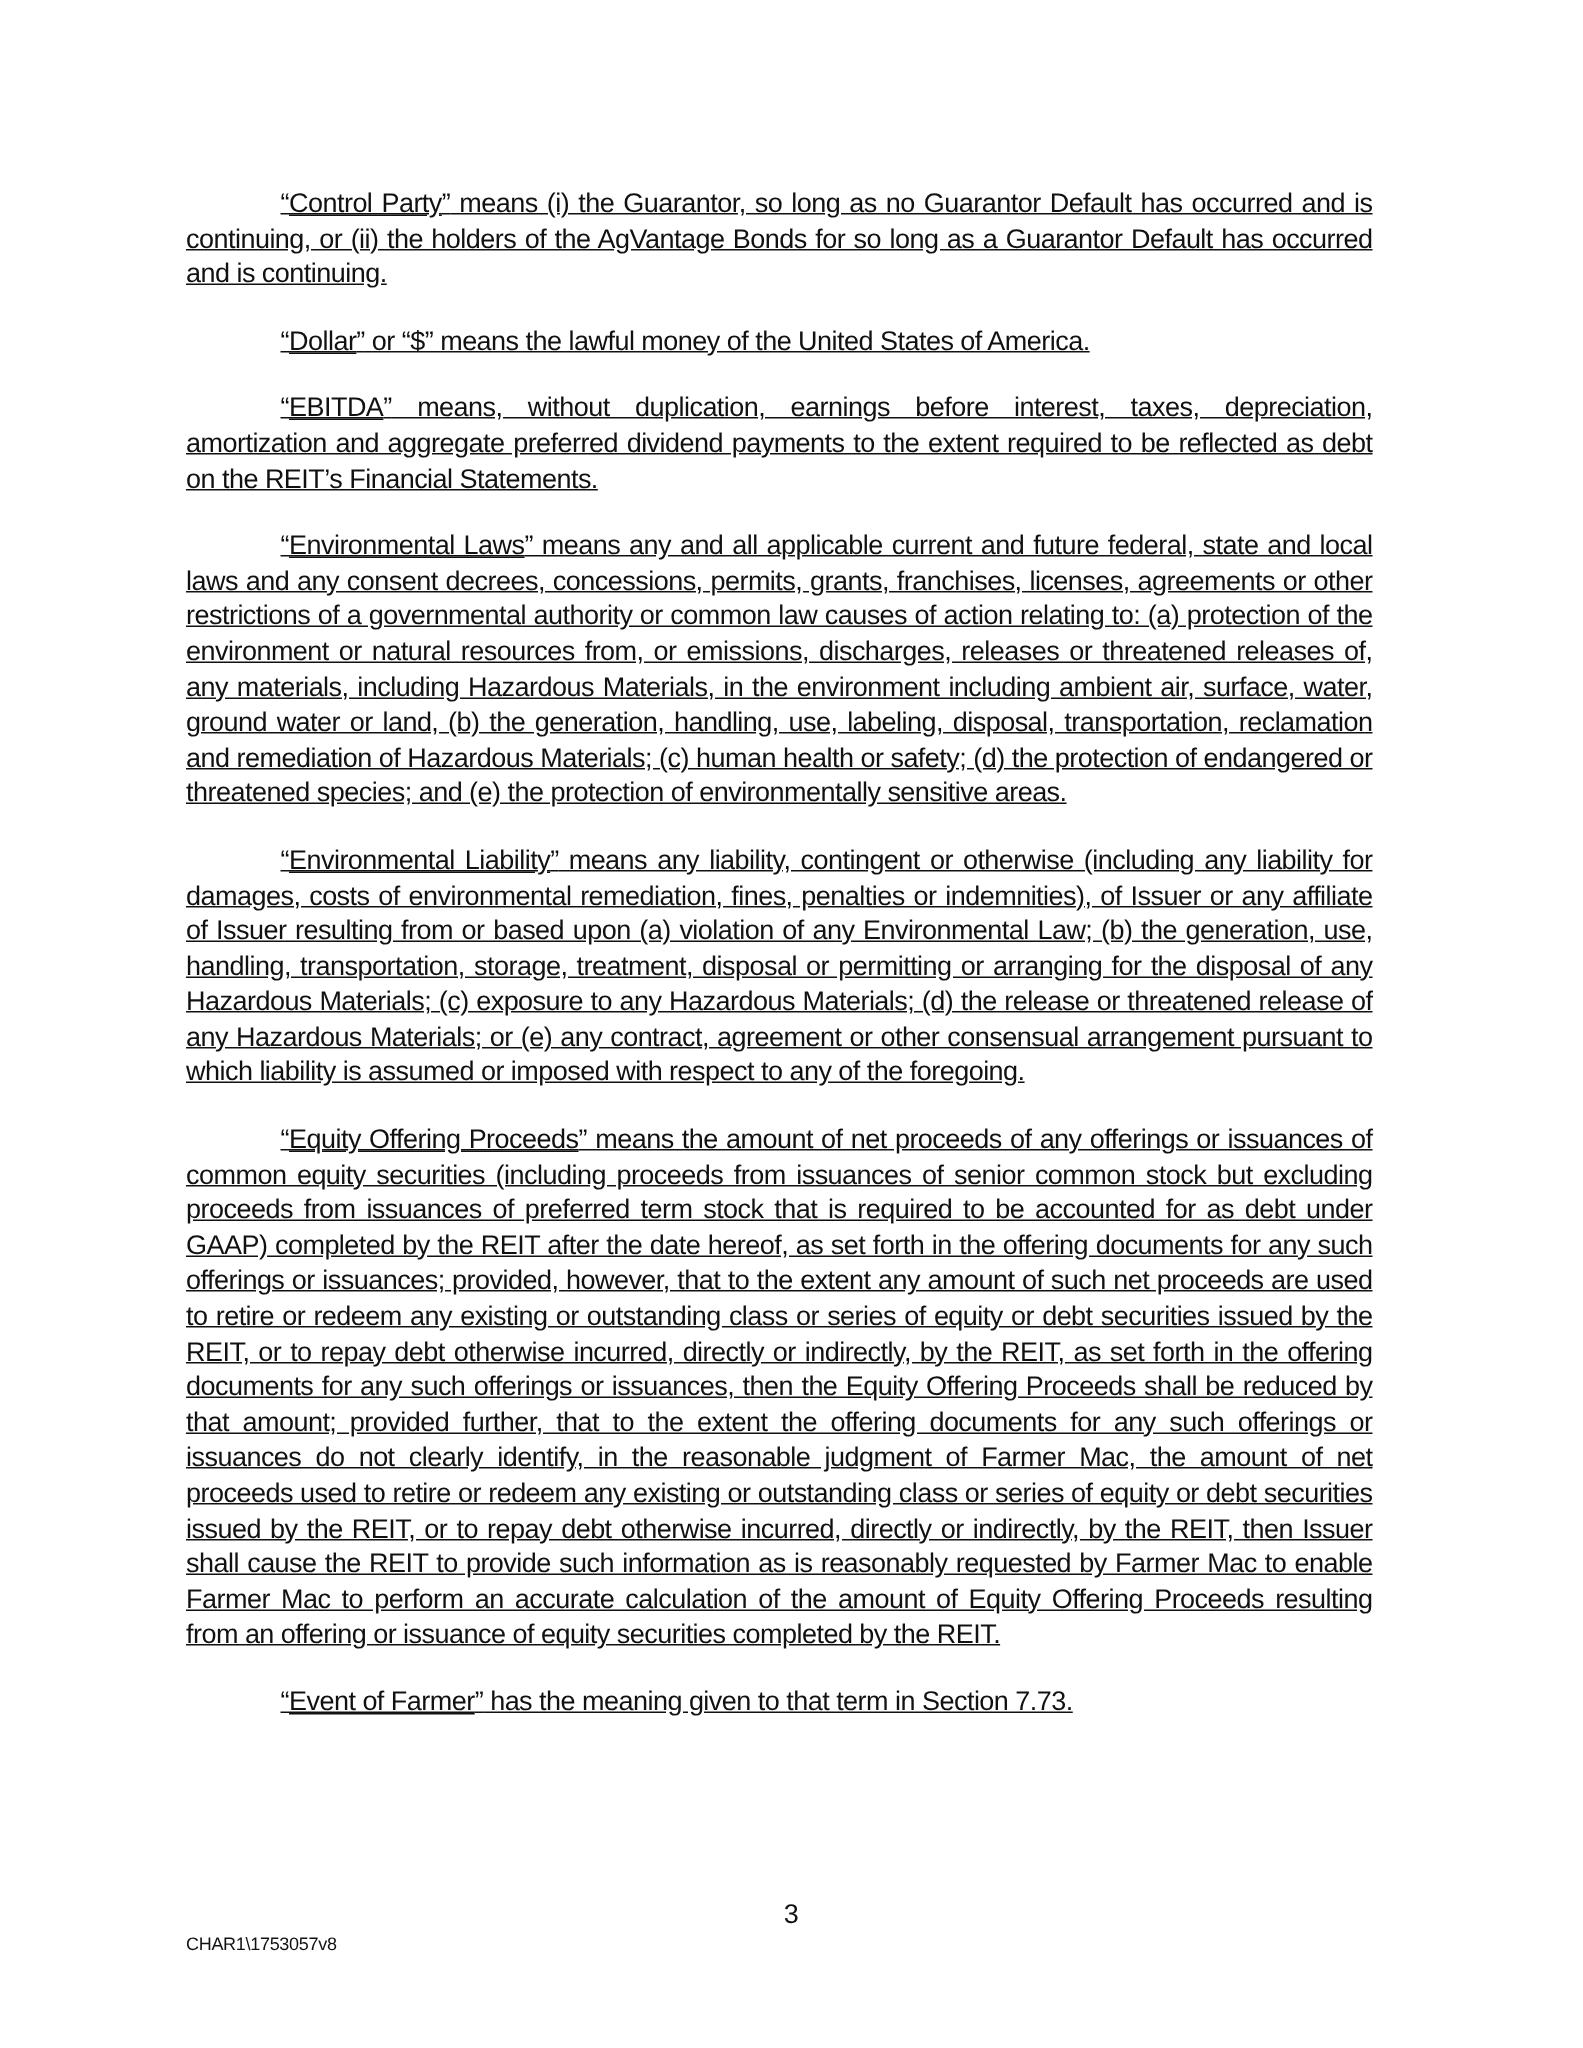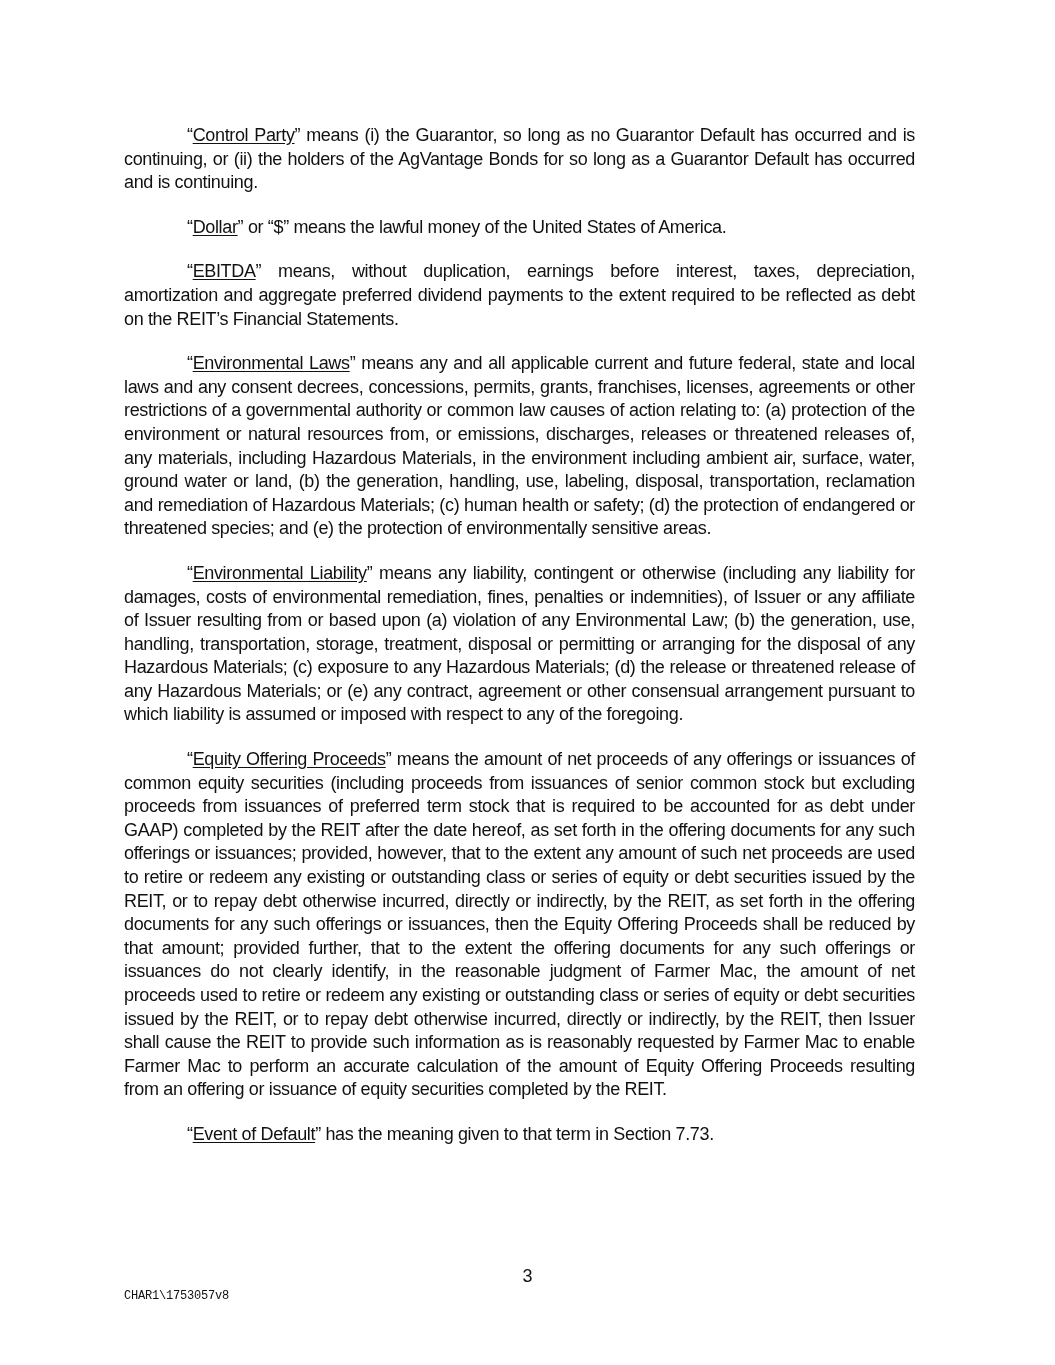--- a/index.html
+++ b/index.html
@@ -22,58 +22,59 @@
       width: 807px;
     }
     .para {
       font-size: 18px;
       line-height: 23.6px;
       text-align: justify;
       text-indent: 63px;
       margin: 0 16px 21px 0;
       letter-spacing: -0.35px;
       word-spacing: 0px;
+      text-decoration: underline;
     }
     .term {
       text-decoration: underline;
       text-underline-offset: 2px;
     }
     .page-number {
       position: absolute;
       left: 0;
       width: 1055px;
       top: 1266px;
       text-align: center;
       font-size: 18px;
       font-family: "Liberation Sans", sans-serif;
     }
     .doc-id {
       position: absolute;
       left: 124px;
       top: 1289px;
       font-size: 12px;
-      font-family: Liberation Mono, monospace;
+      font-family: Liberation Sans, sans-serif;
       letter-spacing: -0.2px;
     }
   </style>
 </head>
 <body>
 
 <div class="page">
 
   <p class="para"><span>“</span><span class="term">Control Party</span><span>”</span><span> means (i) the Guarantor, so long as no Guarantor Default has occurred and is continuing, or (ii) the holders of the AgVantage Bonds for so long as a Guarantor Default has occurred and is continuing.</span></p>
 
   <p class="para"><span>“</span><span class="term">Dollar</span><span>”</span><span> or “$” means the lawful money of the United States of America.</span></p>
 
   <p class="para"><span>“</span><span class="term">EBITDA</span><span>”</span><span> means, without duplication, earnings before interest, taxes, depreciation, amortization and aggregate preferred dividend payments to the extent required to be reflected as debt on the REIT’s Financial Statements.</span></p>
 
   <p class="para"><span>“</span><span class="term">Environmental Laws</span><span>”</span><span> means any and all applicable current and future federal, state and local laws and any consent decrees, concessions, permits, grants, franchises, licenses, agreements or other restrictions of a governmental authority or common law causes of action relating to: (a) protection of the environment or natural resources from, or emissions, discharges, releases or threatened releases of, any materials, including Hazardous Materials, in the environment including ambient air, surface, water, ground water or land, (b) the generation, handling, use, labeling, disposal, transportation, reclamation and remediation of Hazardous Materials; (c) human health or safety; (d) the protection of endangered or threatened species; and (e) the protection of environmentally sensitive areas.</span></p>
 
   <p class="para"><span>“</span><span class="term">Environmental Liability</span><span>”</span><span> means any liability, contingent or otherwise (including any liability for damages, costs of environmental remediation, fines, penalties or indemnities), of Issuer or any affiliate of Issuer resulting from or based upon (a) violation of any Environmental Law; (b) the generation, use, handling, transportation, storage, treatment, disposal or permitting or arranging for the disposal of any Hazardous Materials; (c) exposure to any Hazardous Materials; (d) the release or threatened release of any Hazardous Materials; or (e) any contract, agreement or other consensual arrangement pursuant to which liability is assumed or imposed with respect to any of the foregoing.</span></p>
 
   <p class="para"><span>“</span><span class="term">Equity Offering Proceeds</span><span>”</span><span> means the amount of net proceeds of any offerings or issuances of common equity securities (including proceeds from issuances of senior common stock but excluding proceeds from issuances of preferred term stock that is required to be accounted for as debt under GAAP) completed by the REIT after the date hereof, as set forth in the offering documents for any such offerings or issuances; provided, however, that to the extent any amount of such net proceeds are used to retire or redeem any existing or outstanding class or series of equity or debt securities issued by the REIT, or to repay debt otherwise incurred, directly or indirectly, by the REIT, as set forth in the offering documents for any such offerings or issuances, then the Equity Offering Proceeds shall be reduced by that amount; provided further, that to the extent the offering documents for any such offerings or issuances do not clearly identify, in the reasonable judgment of Farmer Mac, the amount of net proceeds used to retire or redeem any existing or outstanding class or series of equity or debt securities issued by the REIT, or to repay debt otherwise incurred, directly or indirectly, by the REIT, then Issuer shall cause the REIT to provide such information as is reasonably requested by Farmer Mac to enable Farmer Mac to perform an accurate calculation of the amount of Equity Offering Proceeds resulting from an offering or issuance of equity securities completed by the REIT.</span></p>
 
-  <p class="para"><span>“</span><span class="term">Event of Default</span><span>”</span><span> has the meaning given to that term in Section 7.73.</span></p>
+  <p class="para"><span>“</span><span class="term">Event of Farmer</span><span>”</span><span> has the meaning given to that term in Section 7.73.</span></p>
 
 </div>
 
 <div class="page-number">3</div>
 <div class="doc-id">CHAR1\1753057v8</div>
 
 </body></html>

